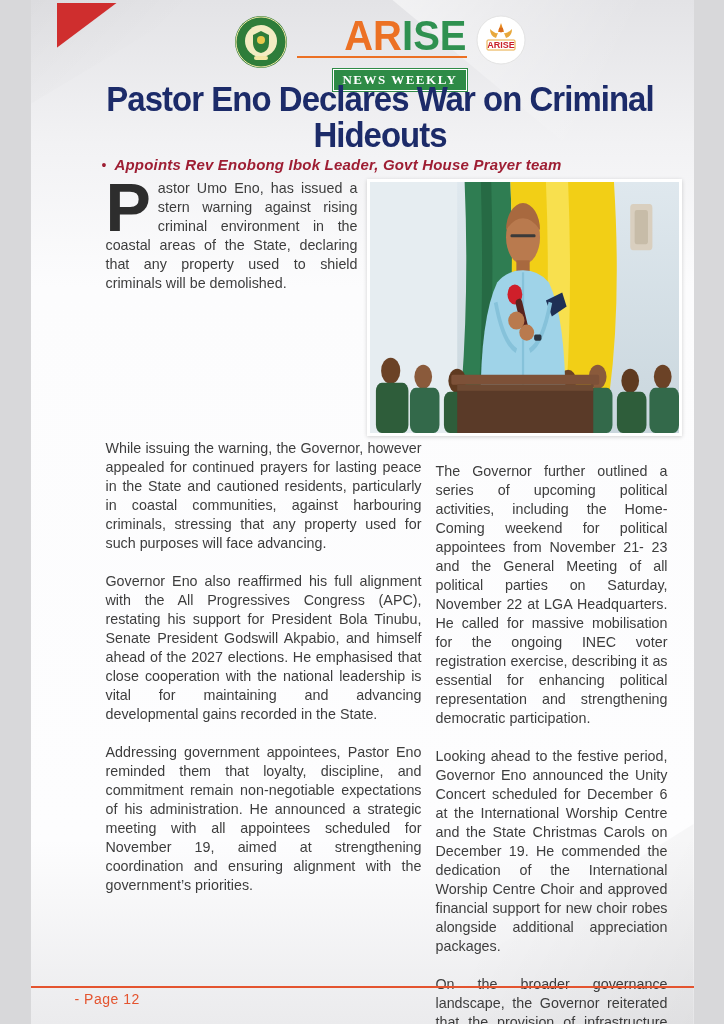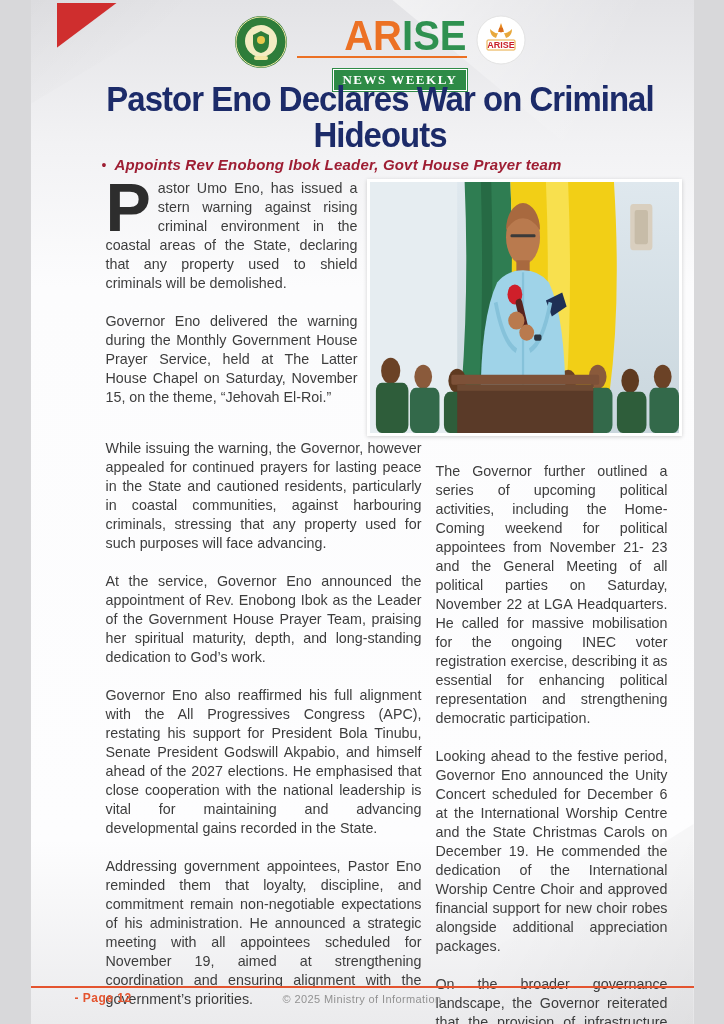--- a/index.html
+++ b/index.html
@@ -39,21 +39,21 @@
   .lead-col{width:252px;flex:0 0 252px;}
   p.body{margin:0 0 19px;color:#3d3d3d;font-size:14.3px;line-height:19px;text-align:justify;}
   .dropcap{float:left;font-size:68px;line-height:53px;font-weight:700;color:#2d2d2d;padding:2px 7px 0 0;}
   .photo-box{flex:1;height:251px;background:#fff;padding:3px;box-shadow:0 1px 4px rgba(0,0,0,.18);}
   .photo-box svg{display:block;width:100%;height:100%;}
   .section2{display:flex;gap:14px;margin:3px 26px 0 40px;}
   .col-left{width:316px;flex:0 0 316px;}
   .col-right{flex:1;padding-top:23px;}
   
   .footer-line{position:absolute;left:0;right:0;top:986px;height:2px;}
-  .page-label{position:absolute;left:44px;top:991px;font-size:12px;font-weight:700;letter-spacing:.5px;}
+  .page-label{position:absolute;left:44px;top:991px;font-size:14px;font-weight:400;letter-spacing:.5px;}
   .copyright{position:absolute;left:0;right:0;top:993px;text-align:center;color:#929292;font-size:11px;letter-spacing:.4px;}
 </style>
 </head>
 <body>
 
 <div class="page">
   <div class="deco-tr"></div>
   <div class="deco-tl"></div>
   <div class="deco-br"></div>
   <div class="corner-triangle"></div>
@@ -90,21 +90,20 @@
   <div class="headline">Pastor Eno Declares War on Criminal Hideouts</div>
 
   <div class="subhead-row">
     <span class="subhead-bullet">•</span>
     <span class="subheadline">Appoints Rev Enobong Ibok Leader, Govt House Prayer team</span>
   </div>
 
   <div class="section1">
     <div class="lead-col">
       <p class="body"><span class="dropcap">P</span><span>astor Umo Eno, has issued a stern warning against rising criminal environment in the coastal areas of the State, declaring that any property used to shield criminals will be demolished.</span></p>
-      <p class="body">Governor Eno delivered the warning during the Monthly Government House Prayer Service, held at The Latter House Chapel on Saturday, November 15, on the theme, “Jehovah El-Roi.”</p>
     </div>
 
     <div class="photo-box">
       <svg viewBox="0 0 418 250" preserveAspectRatio="none">
         <defs>
           <linearGradient id="wall" x1="0" y1="0" x2="0" y2="1">
             <stop offset="0" stop-color="#dfe8ee"></stop>
               <stop offset="1" stop-color="#c9d6dd"></stop>
           </linearGradient>
         </defs>
@@ -158,27 +157,25 @@
           <rect x="118" y="202" width="184" height="48" fill="#5a3a28"></rect>
           <rect x="118" y="202" width="184" height="6" fill="#6e4a33"></rect>
         </g>
       </svg>
     </div>
   </div>
 
   <div class="section2">
     <div class="col-left">
       <p class="body">While issuing the warning, the Governor, however appealed for continued prayers for lasting peace in the State and cautioned residents, particularly in coastal communities, against harbouring criminals, stressing that any property used for such purposes will face advancing.</p>
-      <p class="body">At the service, Governor Eno announced the appointment of Rev. Enobong Ibok as the Leader of the Government House Prayer Team, praising her spiritual maturity, depth, and long-standing dedication to God’s work.</p>
       <p class="body">Governor Eno also reaffirmed his full alignment with the All Progressives Congress (APC), restating his support for President Bola Tinubu, Senate President Godswill Akpabio, and himself ahead of the 2027 elections. He emphasised that close cooperation with the national leadership is vital for maintaining and advancing developmental gains recorded in the State.</p>
       <p class="body">Addressing government appointees, Pastor Eno reminded them that loyalty, discipline, and commitment remain non-negotiable expectations of his administration. He announced a strategic meeting with all appointees scheduled for November 19, aimed at strengthening coordination and ensuring alignment with the government’s priorities.</p>
     </div>
     <div class="col-right">
       <p class="body">The Governor further outlined a series of upcoming political activities, including the Home-Coming weekend for political appointees from November 21- 23 and the General Meeting of all political parties on Saturday, November 22 at LGA Headquarters. He called for massive mobilisation for the ongoing INEC voter registration exercise, describing it as essential for enhancing political representation and strengthening democratic participation.</p>
       <p class="body">Looking ahead to the festive period, Governor Eno announced the Unity Concert scheduled for December 6 at the International Worship Centre and the State Christmas Carols on December 19. He commended the dedication of the International Worship Centre Choir and approved financial support for new choir robes alongside additional appreciation packages.</p>
       <p class="body">On the broader governance landscape, the Governor reiterated that the provision of infrastructure and a fair operating environment reflects the government’s commitment to collective welfare. He applauded the transparency of the recent Computer-Based Test recruitment exercise and encouraged both successful and unsuccessful applicants to remain confident in the system.</p>
     </div>
   </div>
 
   <div class="footer-line" style="background-color: rgb(228, 84, 47);"></div>
   <div class="page-label" style="color: rgb(228, 84, 47);">- Page 12</div>
-  <div class="copyright">© 2025 Ministry of Information</div>
 </div>
 
 </body></html>

